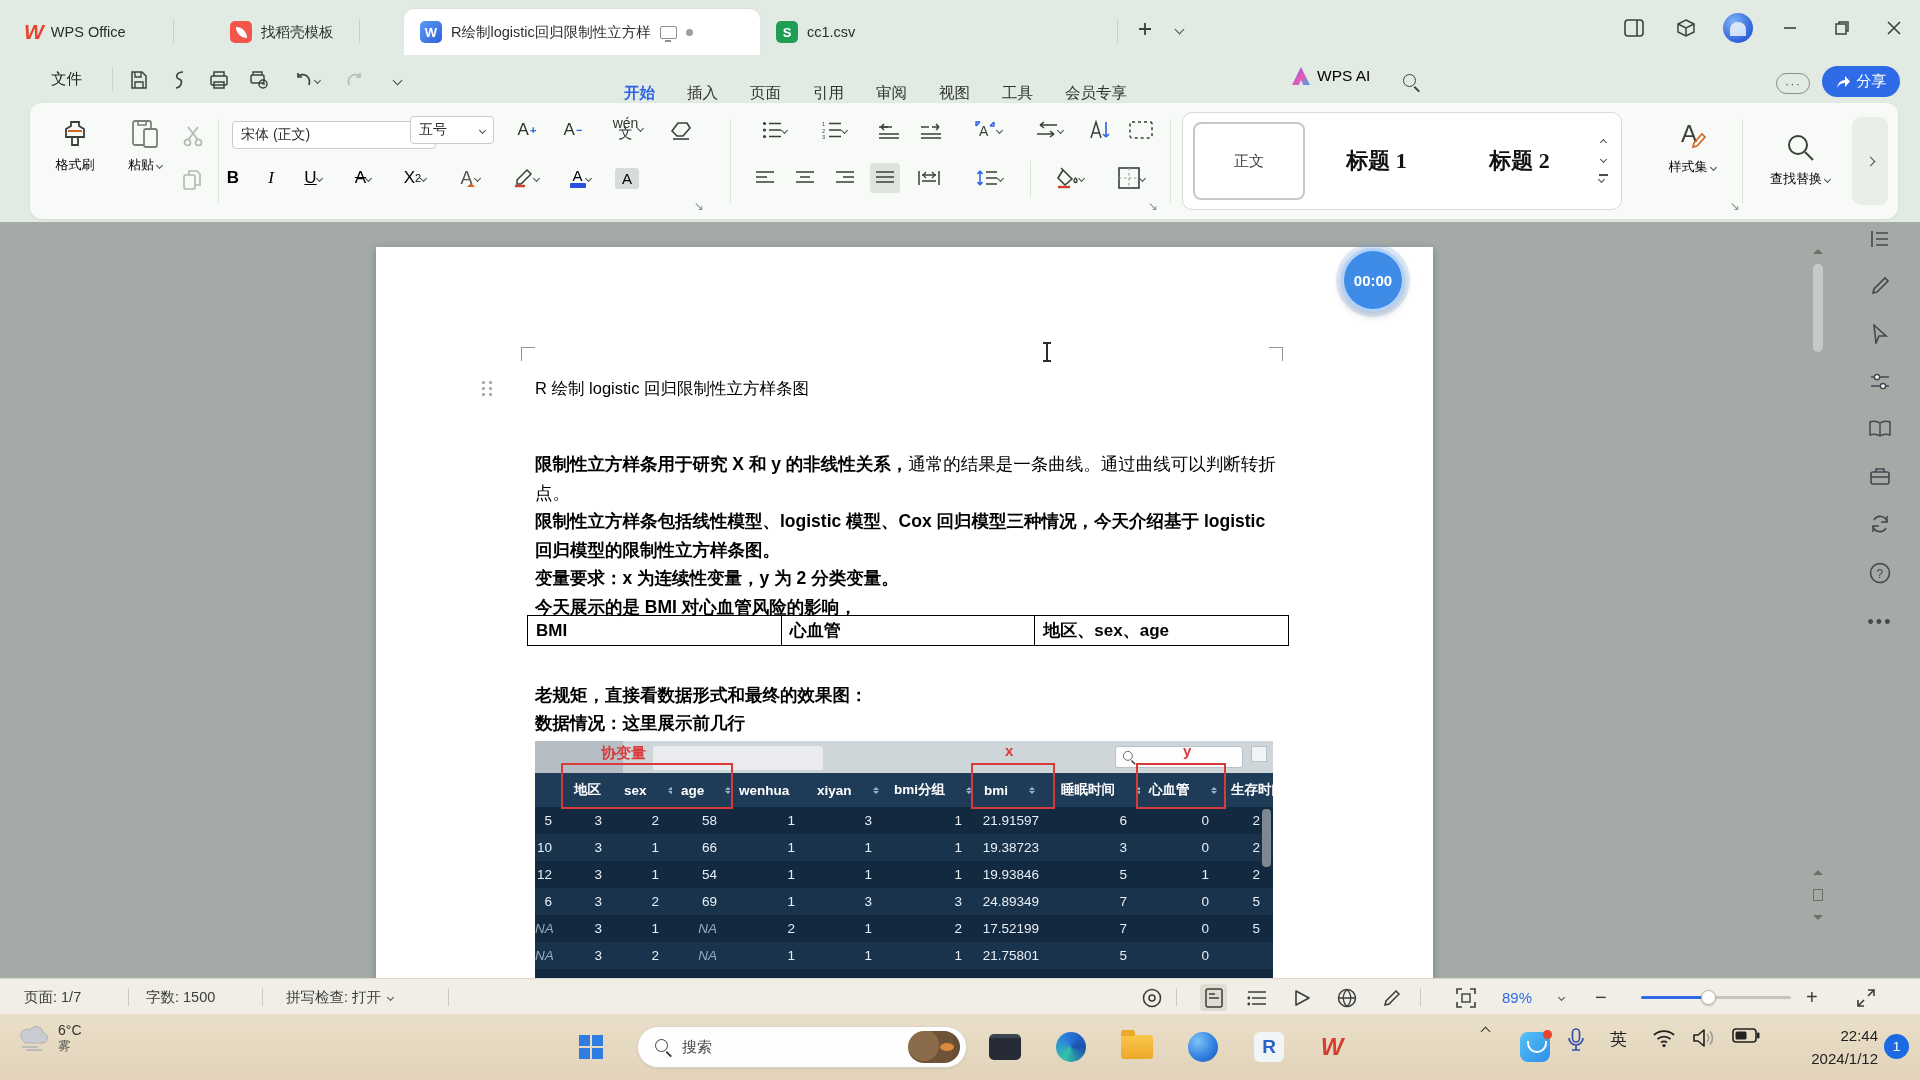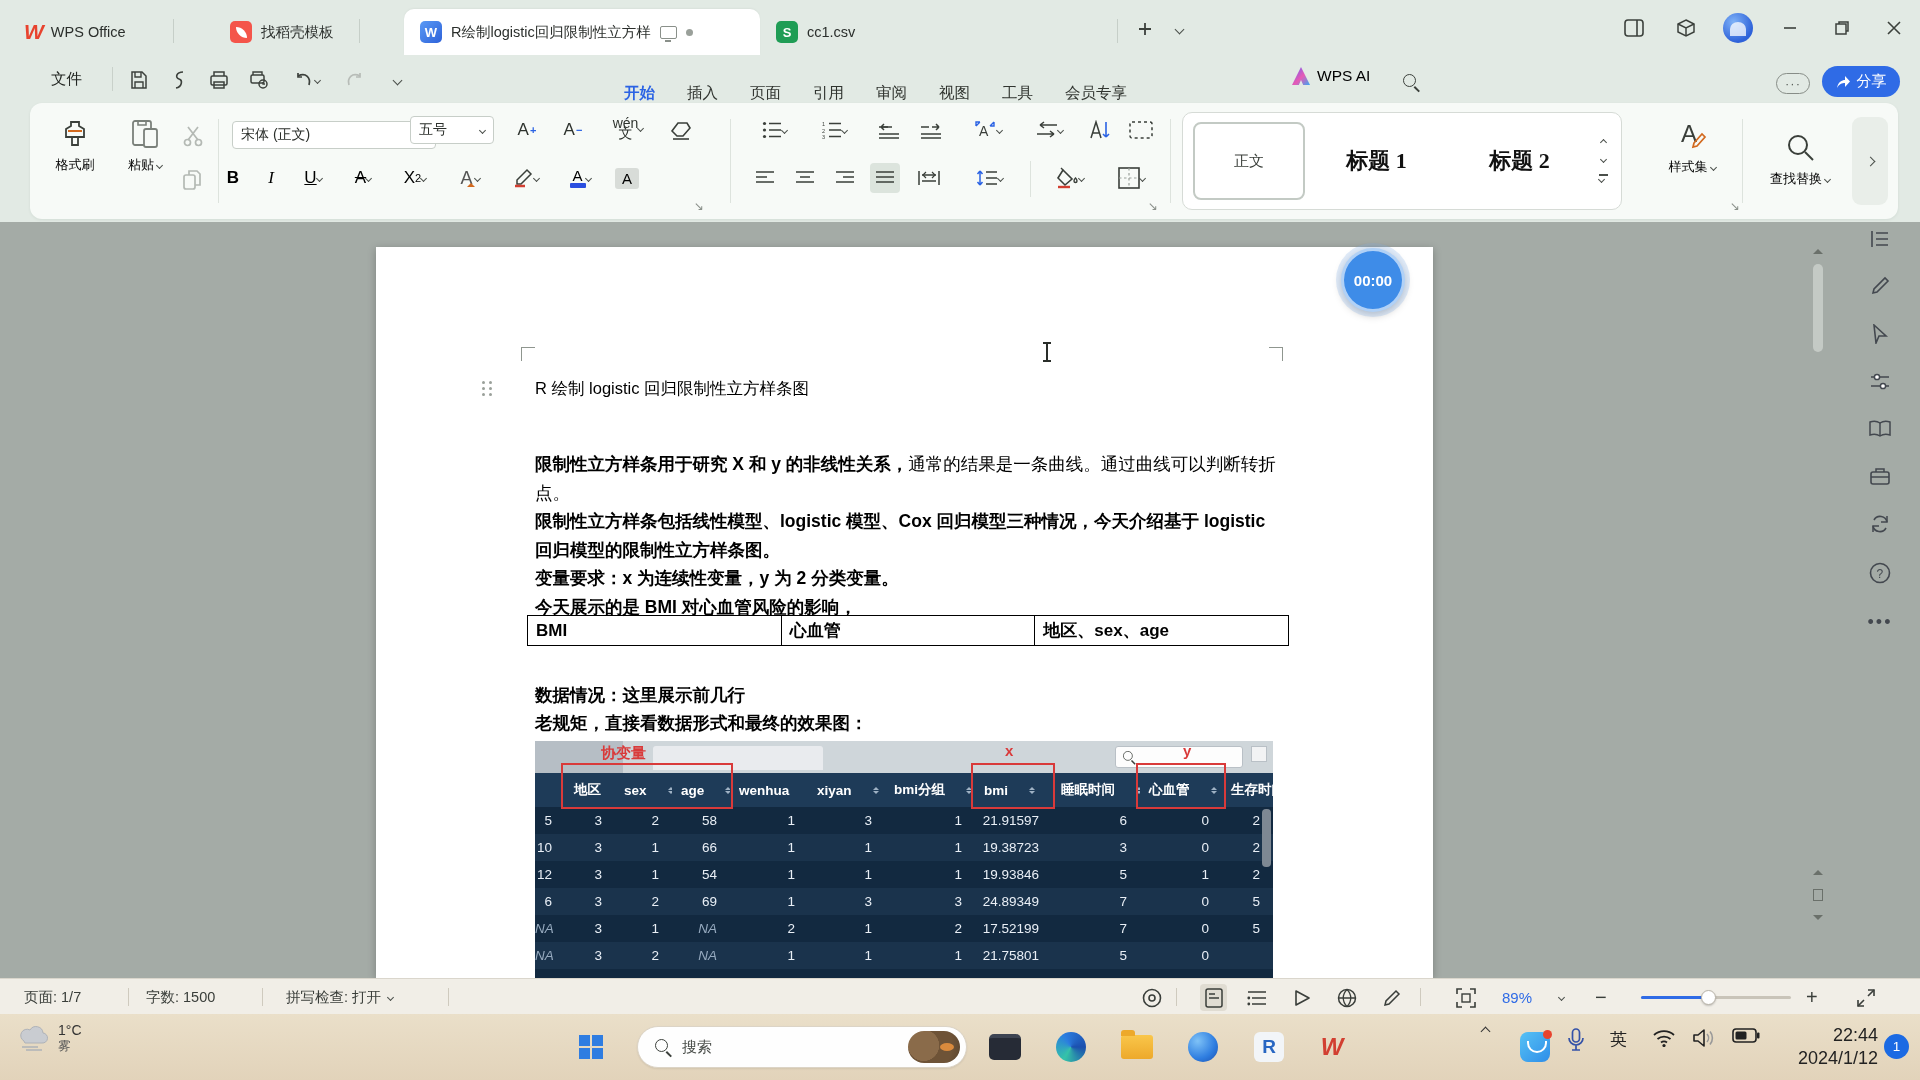--- a/index.html
+++ b/index.html
@@ -135,21 +135,21 @@
 .wtxt .sub{font-size:12.5px;color:#555;}
 .tk-ico{position:absolute;top:14px;width:38px;height:38px;display:flex;align-items:center;justify-content:center;border-radius:6px;}
 .searchpill{position:absolute;left:637px;top:12px;width:330px;height:42px;background:#fefefe;border:1px solid #dcd4c6;border-radius:21px;display:flex;align-items:center;gap:10px;padding:0 6px 0 16px;box-shadow:0 1px 2px rgba(0,0,0,.08);}
 .searchpill .ph{font-size:15px;color:#4a4e4a;flex:1;}
 .spimg{width:52px;height:32px;border-radius:16px;background:radial-gradient(circle at 30% 45%,#8a6b4a 0 38%,#6e5337 39% 70%,#5a452e);position:relative;overflow:hidden;}
 .spimg::after{content:"";position:absolute;right:6px;top:12px;width:14px;height:8px;border-radius:50%;background:#d98a3d;}
 .tray{position:absolute;top:14px;display:flex;align-items:center;}
 .imico{width:30px;height:30px;border-radius:8px;background:linear-gradient(135deg,#56c2f5,#2e8de8);position:relative;}
 .imico::before{content:"";position:absolute;left:7px;top:9px;width:16px;height:10px;border:2.5px solid #fff;border-top:0;border-radius:0 0 10px 10px;}
 .imico::after{content:"";position:absolute;right:-2px;top:-2px;width:9px;height:9px;border-radius:50%;background:#e8432e;}
-.clocktxt{position:absolute;left:1782px;top:10px;width:96px;text-align:right;font-size:18px;color:#222;line-height:23px;}
+.clocktxt{position:absolute;left:1782px;top:10px;width:96px;text-align:right;font-size:15px;color:#222;line-height:23px;}
 .badge{position:absolute;left:1884px;top:20px;width:25px;height:25px;border-radius:50%;background:#1b6ae3;color:#fff;font-size:13.5px;display:flex;align-items:center;justify-content:center;}
 .dkwin{width:32px;height:26px;background:#262b36;border-radius:5px;border-top:4px solid #3d4452;}
 .edge{width:30px;height:30px;border-radius:50%;background:conic-gradient(from 210deg,#35c3a8,#2b7de0,#1b4fae,#35c3a8);}
 .folder{position:relative;width:32px;height:24px;background:linear-gradient(180deg,#f9c64a,#eda92b);border-radius:3px;}
 .folder::before{content:"";position:absolute;left:0;top:-5px;width:14px;height:6px;background:#eda92b;border-radius:3px 3px 0 0;}
 .sphere{width:30px;height:30px;border-radius:50%;background:radial-gradient(circle at 32% 30%,#7ec2f7,#2e7de0 60%,#1b4fae);}
 .rico{width:30px;height:30px;border-radius:6px;background:#f2f5f8;display:flex;align-items:center;justify-content:center;font-weight:800;color:#2766c2;font-size:19px;}
 .wred{font-weight:800;font-size:24px;color:#d23f31;font-style:italic;letter-spacing:-2px;}
 </style>
 </head>
@@ -592,22 +592,22 @@
         <tbody>
         <tr>
           <td>BMI</td>
           <td>心血管</td>
           <td>地区、sex、age</td>
         </tr>
       </tbody>
         </table>
 
       <div class="post-table">
+        <div>老规矩，直接看数据形式和最终的效果图：</div>
         <div>数据情况：这里展示前几行</div>
-        <div>老规矩，直接看数据形式和最终的效果图：</div>
       </div>
 
       <div class="shot">
         <div class="shot-strip">
           <i class="strip-block-a"></i>
             <i class="strip-tab"></i>
           <span class="strip-search">
               <span class="mag" style="transform:scale(.75);"></span>
             </span>
           <i class="strip-sq"></i>
@@ -878,21 +878,21 @@
     </div>
   </div>
 
   <div class="taskbar">
     <div class="weather">
       <svg class="ic" width="34" height="26" viewBox="0 0 34 26">
           <path d="M8 16a6 6 0 016-11 7 7 0 0113 3 5 5 0 01-1 10H9a5 5 0 01-1-2z" fill="#c9ccd1" stroke="#aeb2b8" stroke-width="1"></path>
           <path d="M6 22h16M10 25h16" stroke="#aeb2b8" stroke-width="1.6"></path>
         </svg>
       <span class="wtxt">
-          <span>1°C</span>
+          <span>6°C</span>
           <span class="sub">雾</span>
         </span>
     </div>
     <div class="tk-ico" style="left:572px;">
       <svg class="ic" width="26" height="26" viewBox="0 0 26 26">
           <rect x="1" y="1" width="11" height="11" fill="#2f7de1"></rect>
           <rect x="14" y="1" width="11" height="11" fill="#2f7de1"></rect>
           <rect x="1" y="14" width="11" height="11" fill="#2f7de1"></rect>
           <rect x="14" y="14" width="11" height="11" fill="#2f7de1"></rect>
         </svg>

